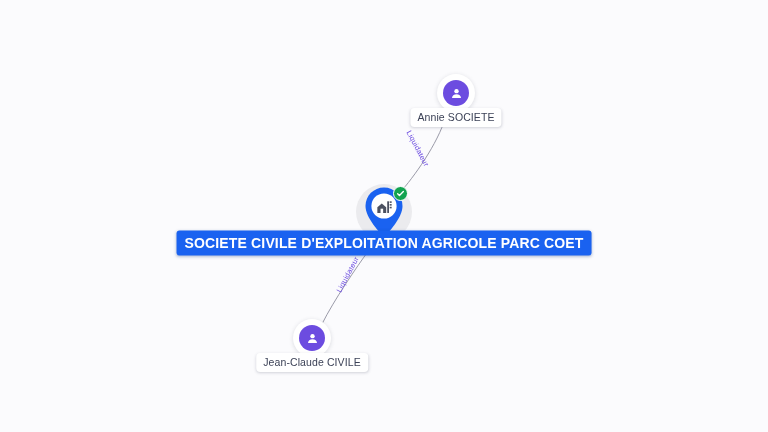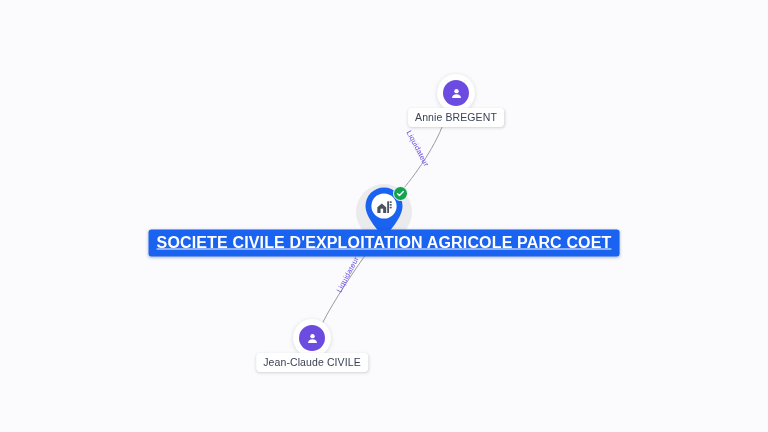--- a/index.html
+++ b/index.html
@@ -89,29 +89,28 @@
   }
 
   
   .company-label {
     position: absolute;
     left: 50%;
     top: 243px;
     transform: translate(-50%, -50%);
     background: #1a62f0;
     color: #ffffff;
-    font-size: 16px;
+    font-size: 14px;
     font-weight: 700;
     letter-spacing: 0.15px;
     padding: 4px 8px 5px 8px;
     border-radius: 3px;
     white-space: nowrap;
     box-shadow: 0 1px 3px rgba(24, 60, 130, 0.30);
     z-index: 30;
-    text-decoration: underline;
   }
 
   
   .person-halo {
     position: absolute;
     left: 50%;
     top: 50%;
     width: 38px;
     height: 38px;
     margin-left: -19px;
@@ -185,21 +184,21 @@
 
   <div class="node" style="left:456px; top:93px; width:38px; height:38px;">
     <div class="person-halo"></div>
     <div class="person-circle">
       <svg width="15" height="15" viewBox="0 0 24 24" aria-hidden="true">
         <circle cx="12" cy="8.2" r="3.5" fill="#ffffff"></circle>
         <path d="M4.8 19.2c0-3.9 3.2-6.2 7.2-6.2s7.2 2.3 7.2 6.2z" fill="#ffffff"></path>
       </svg>
     </div>
   </div>
-  <div class="person-label" style="left:456px; top:108px;">Annie BREGENT</div>
+  <div class="person-label" style="left:456px; top:108px;">Annie SOCIETE</div>
 
   <div class="node" style="left:312px; top:338px; width:38px; height:38px;">
     <div class="person-halo"></div>
     <div class="person-circle">
       <svg width="15" height="15" viewBox="0 0 24 24" aria-hidden="true">
         <circle cx="12" cy="8.2" r="3.5" fill="#ffffff"></circle>
         <path d="M4.8 19.2c0-3.9 3.2-6.2 7.2-6.2s7.2 2.3 7.2 6.2z" fill="#ffffff"></path>
       </svg>
     </div>
   </div>

